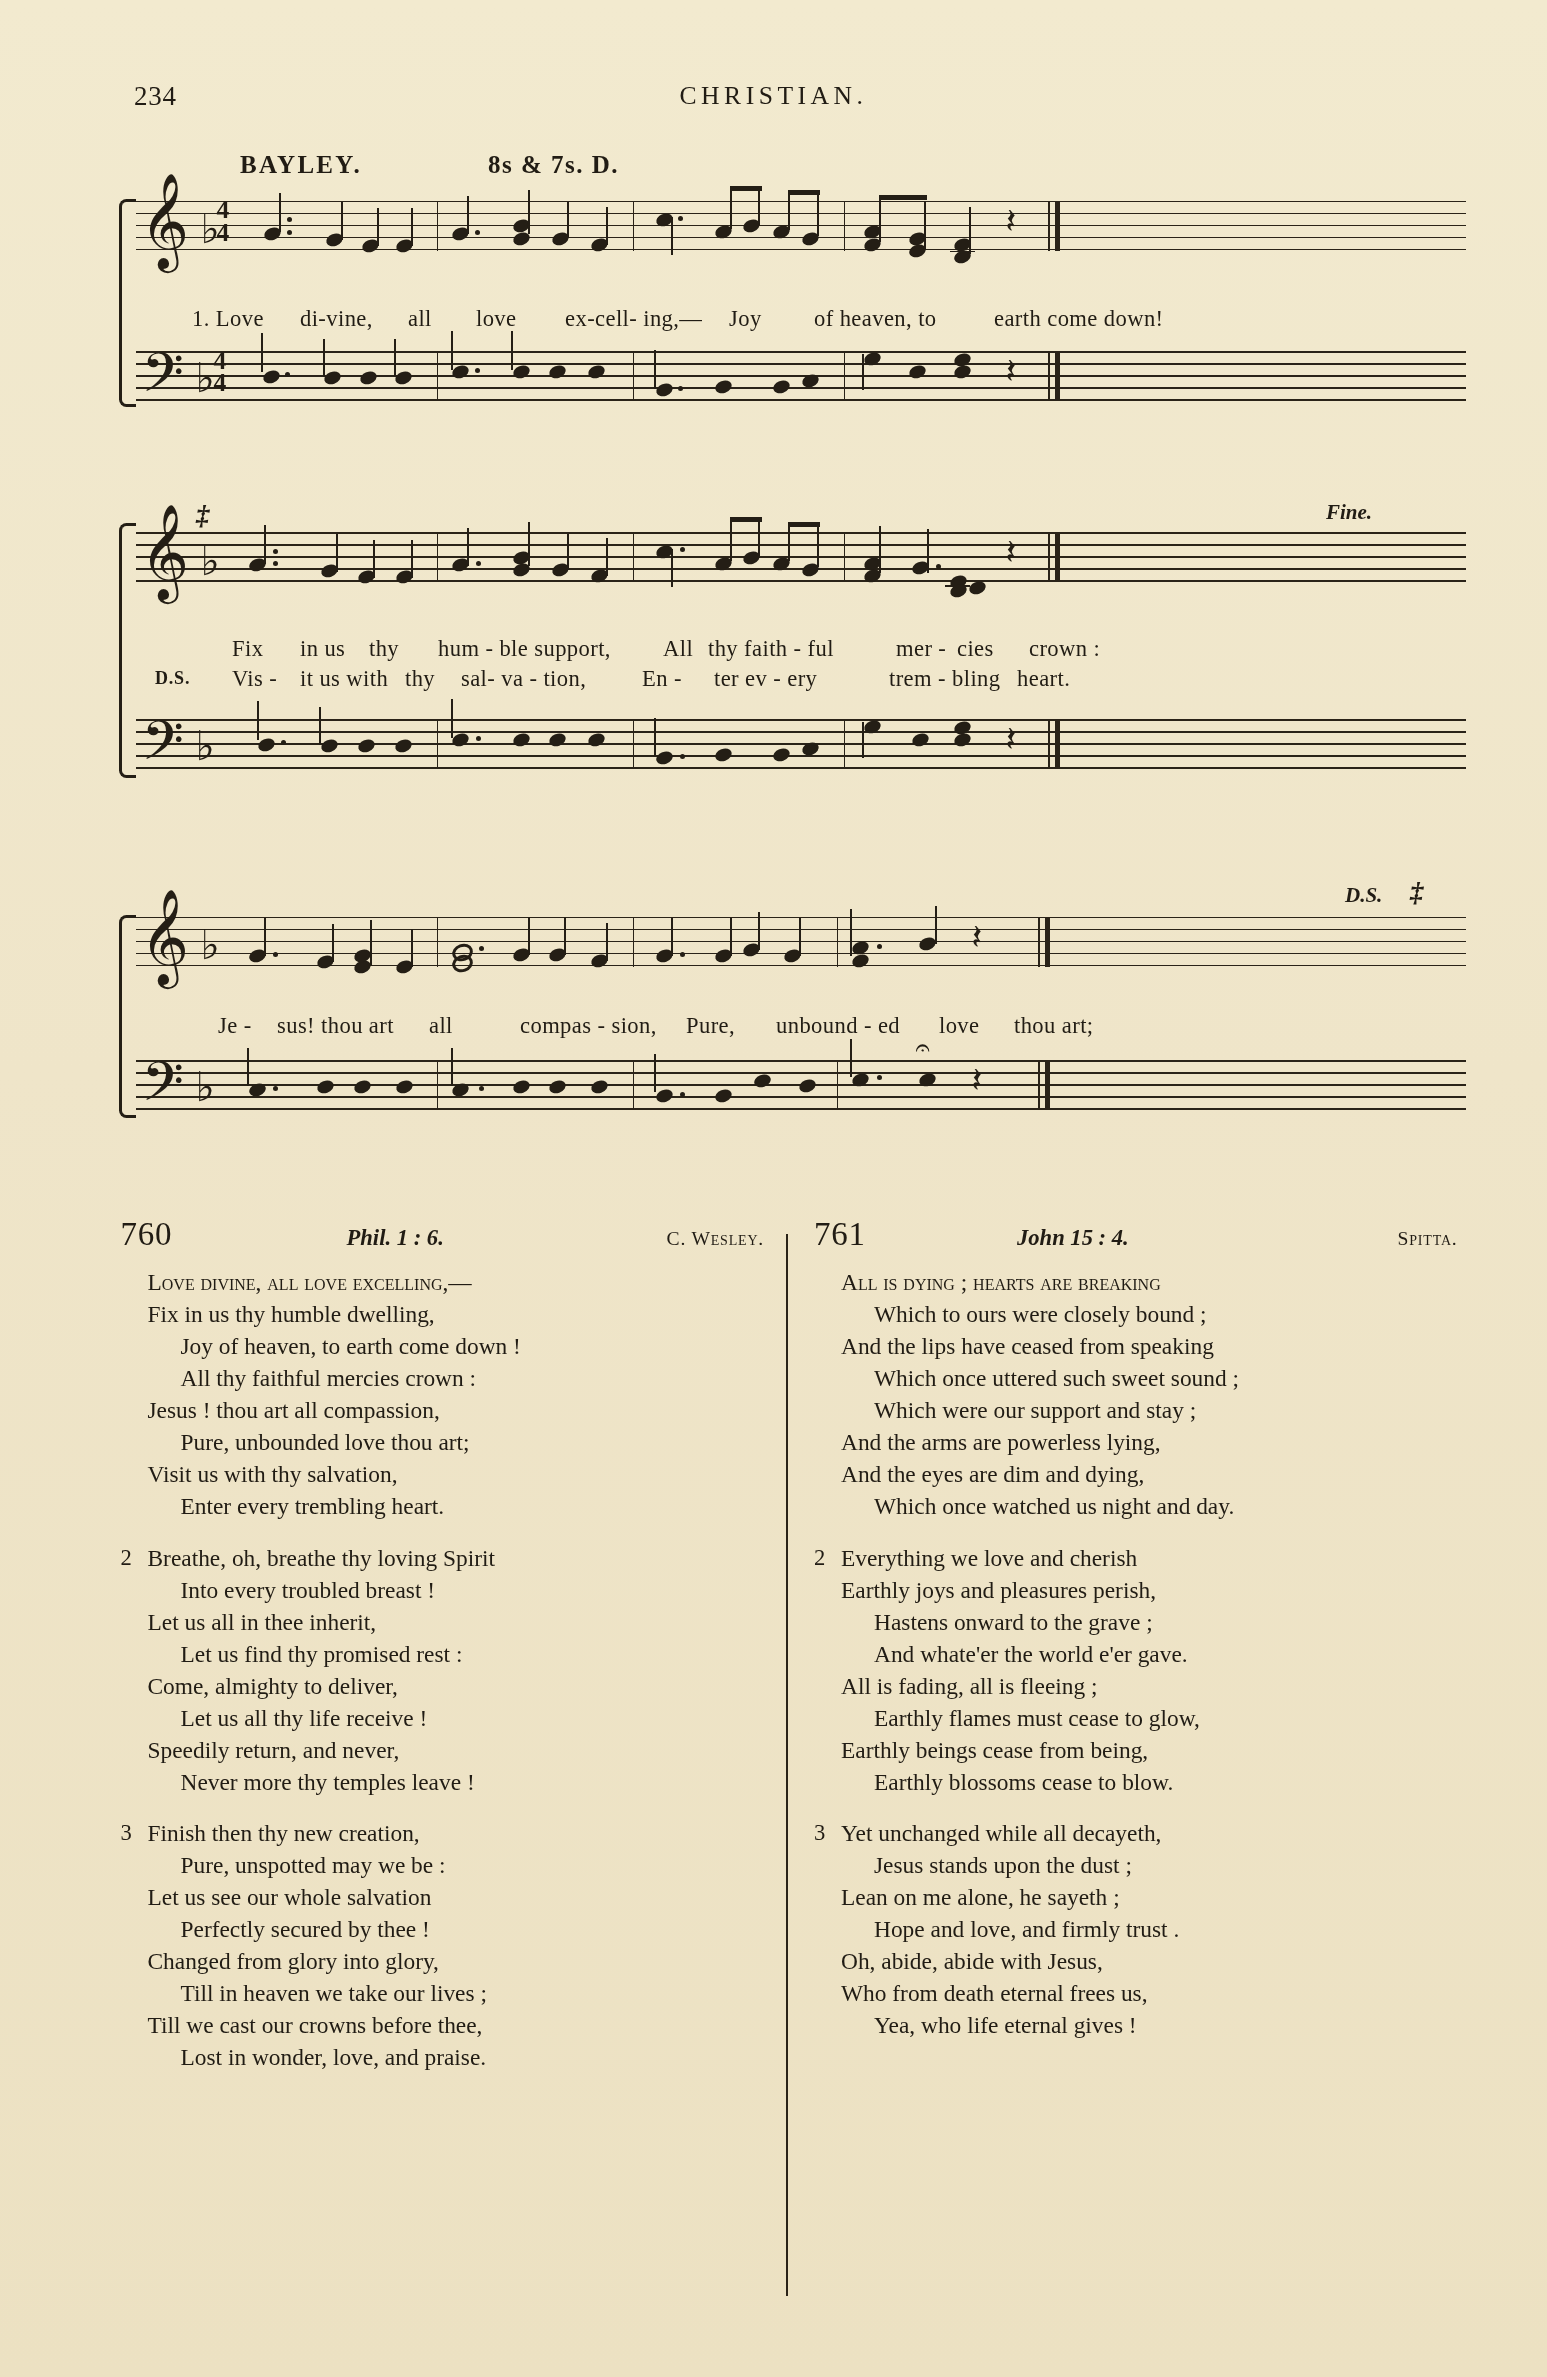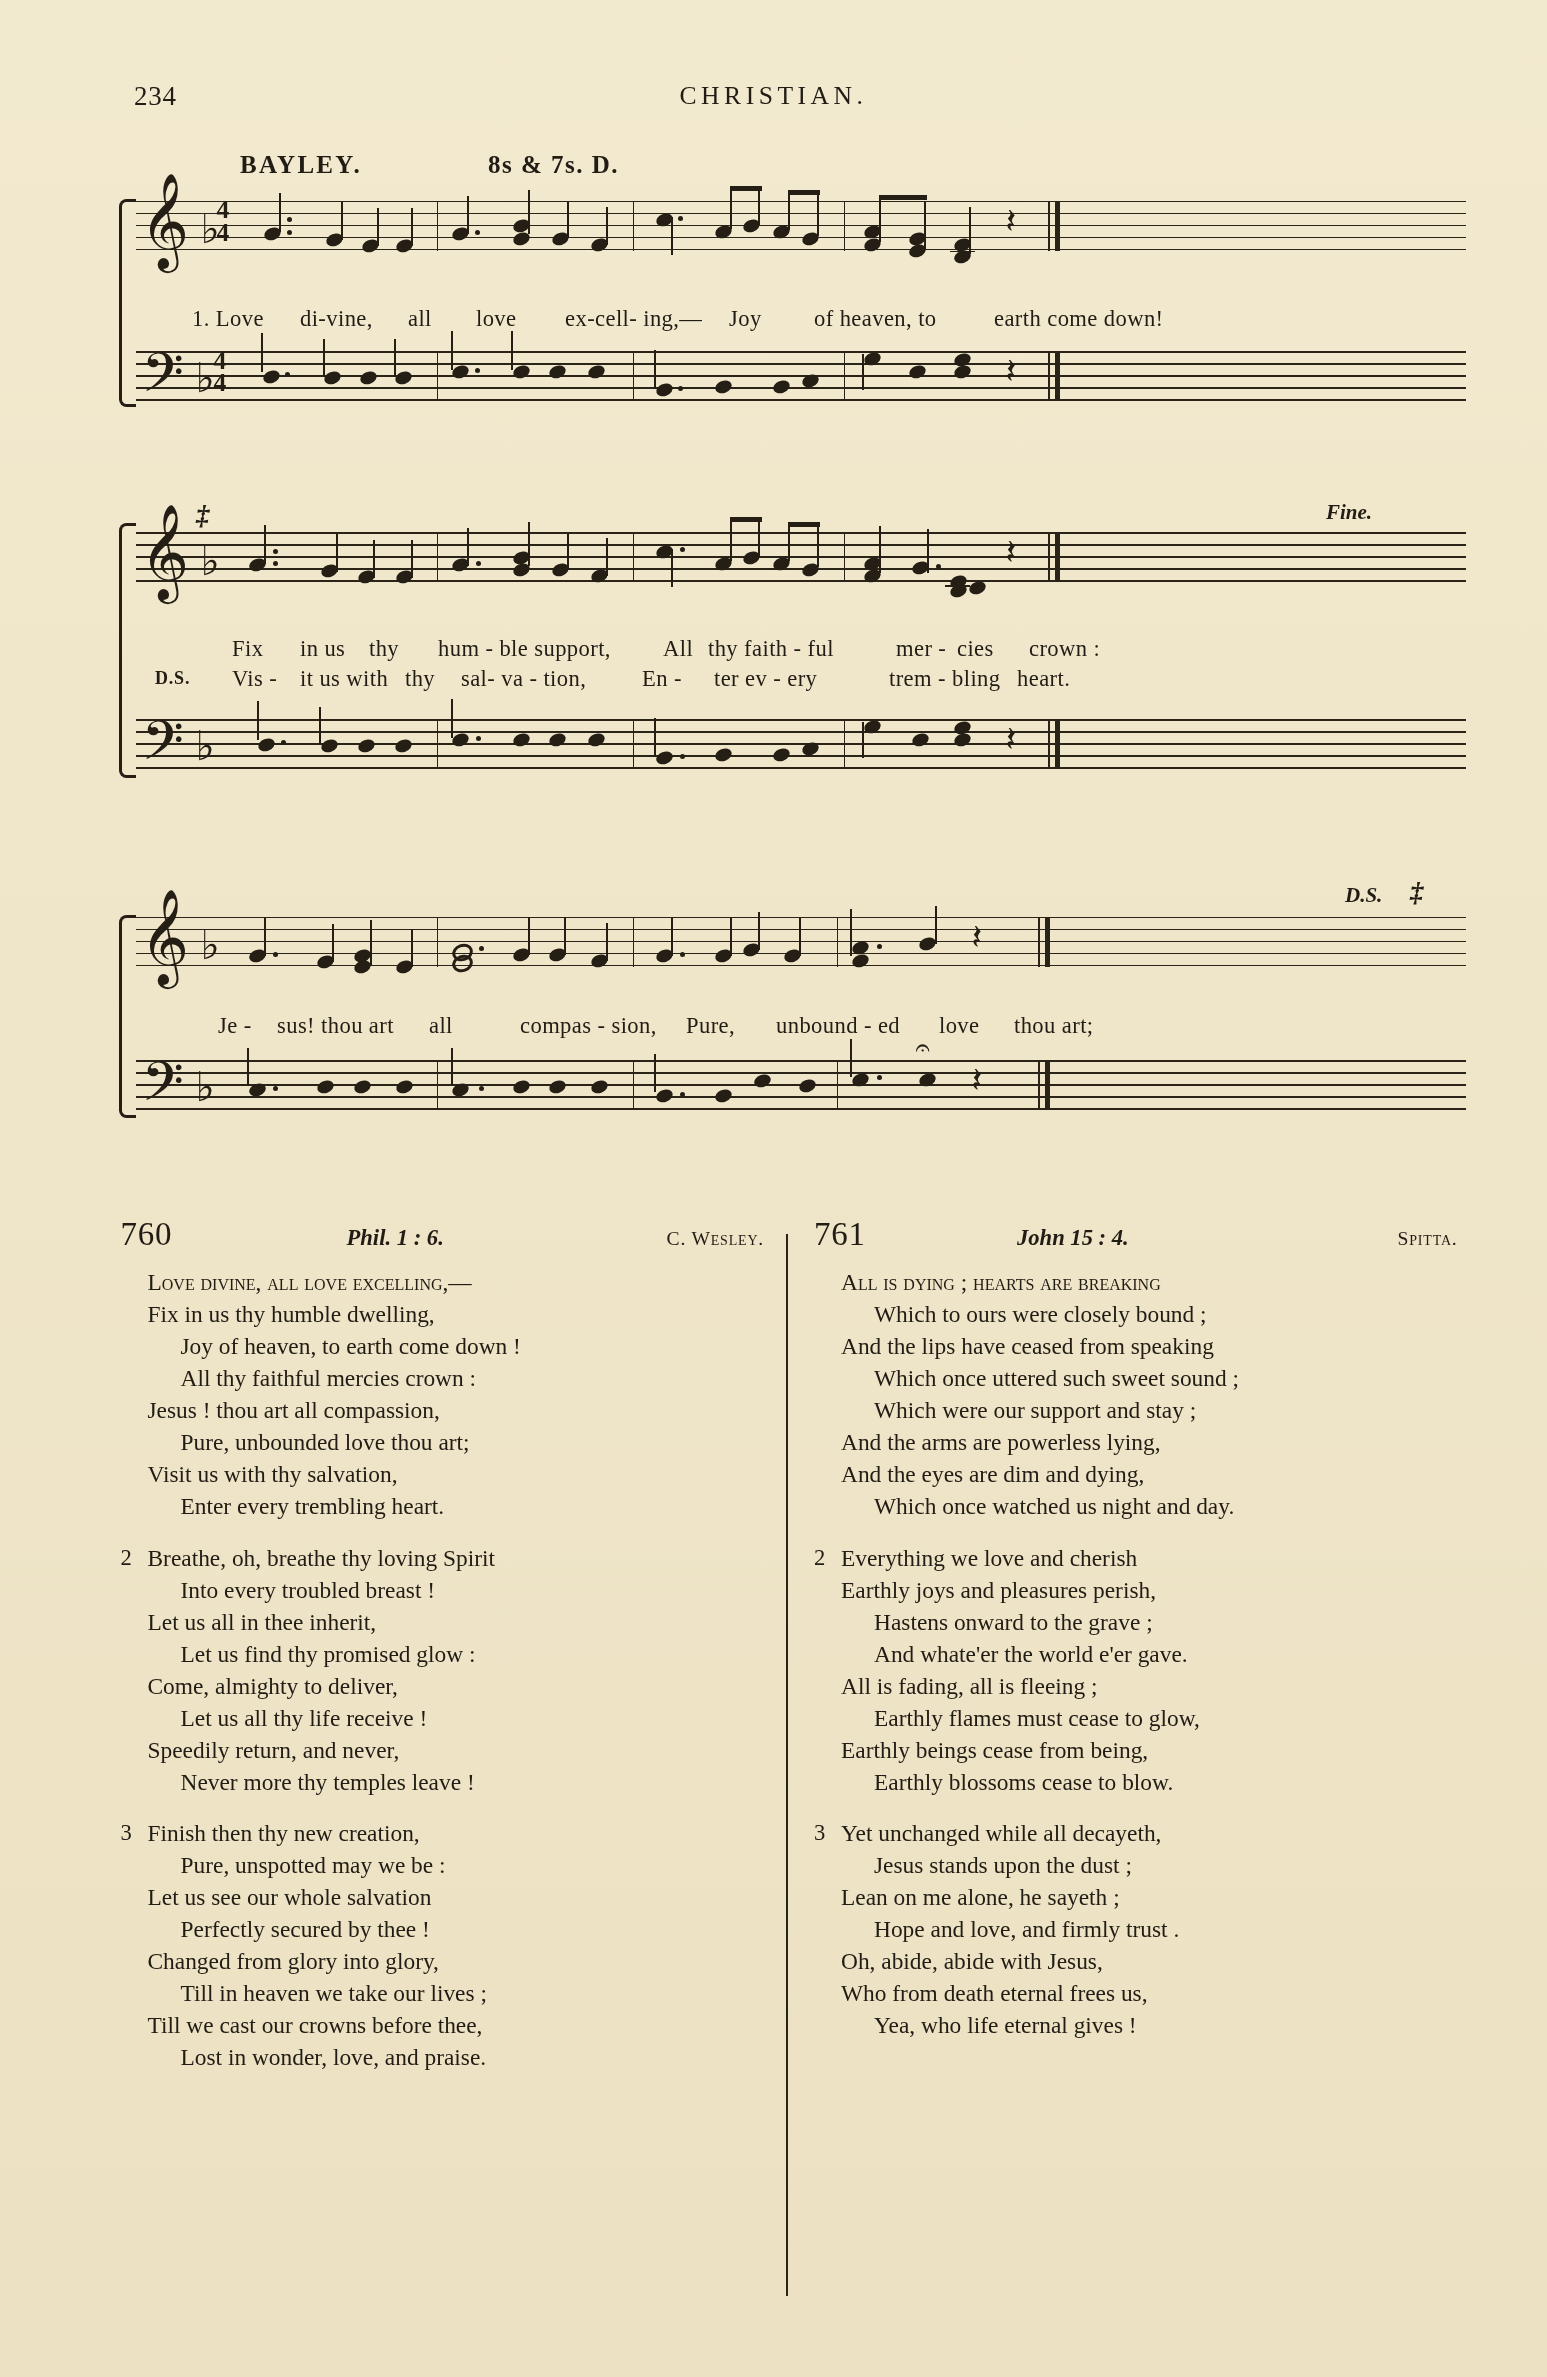--- a/index.html
+++ b/index.html
@@ -727,21 +727,21 @@
         <div class="ln">Jesus ! thou art all compassion,</div>
         <div class="ln ind">Pure, unbounded love thou art;</div>
         <div class="ln">Visit us with thy salvation,</div>
         <div class="ln ind">Enter every trembling heart.</div>
       </div>
 
       <div class="stanza">
         <div class="ln"><span class="num">2</span><span>Breathe, oh, breathe thy loving Spirit</span></div>
         <div class="ln ind">Into every troubled breast !</div>
         <div class="ln">Let us all in thee inherit,</div>
-        <div class="ln ind">Let us find thy promised glow :</div>
+        <div class="ln ind">Let us find thy promised rest :</div>
         <div class="ln">Come, almighty to deliver,</div>
         <div class="ln ind">Let us all thy life receive !</div>
         <div class="ln">Speedily return, and never,</div>
         <div class="ln ind">Never more thy temples leave !</div>
       </div>
 
       <div class="stanza">
         <div class="ln"><span class="num">3</span><span>Finish then thy new creation,</span></div>
         <div class="ln ind">Pure, unspotted may we be :</div>
         <div class="ln">Let us see our whole salvation</div>

